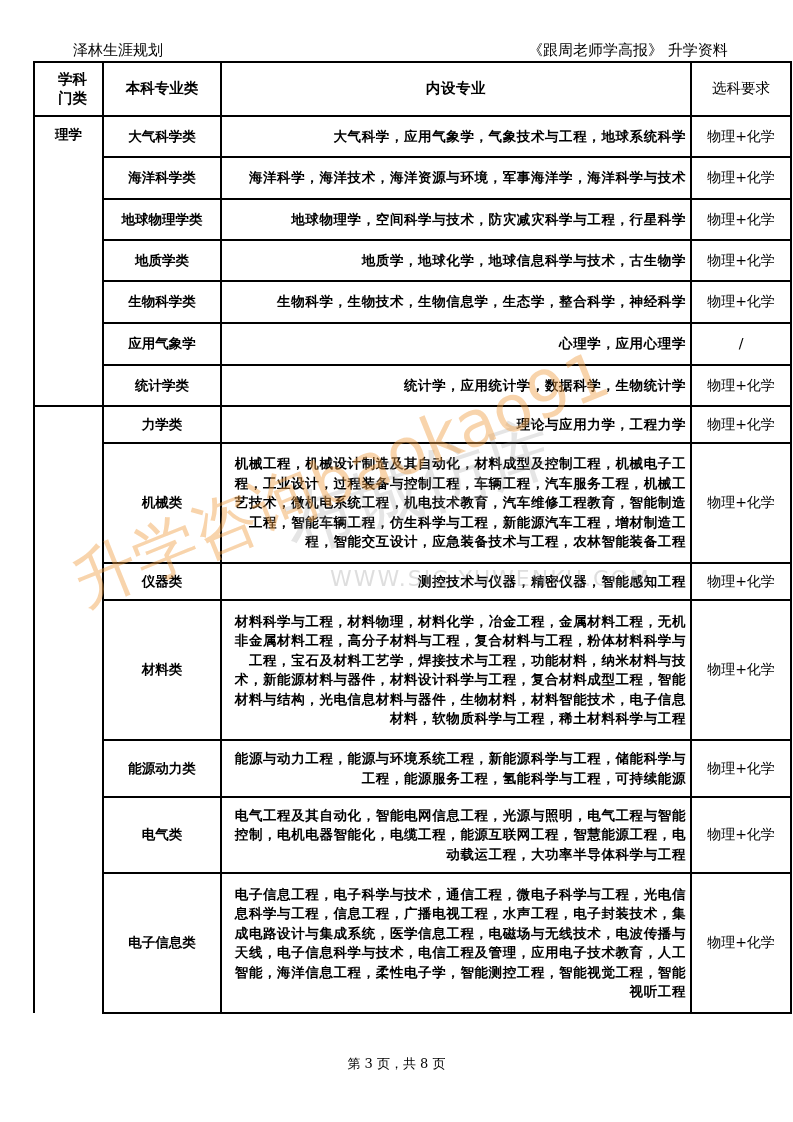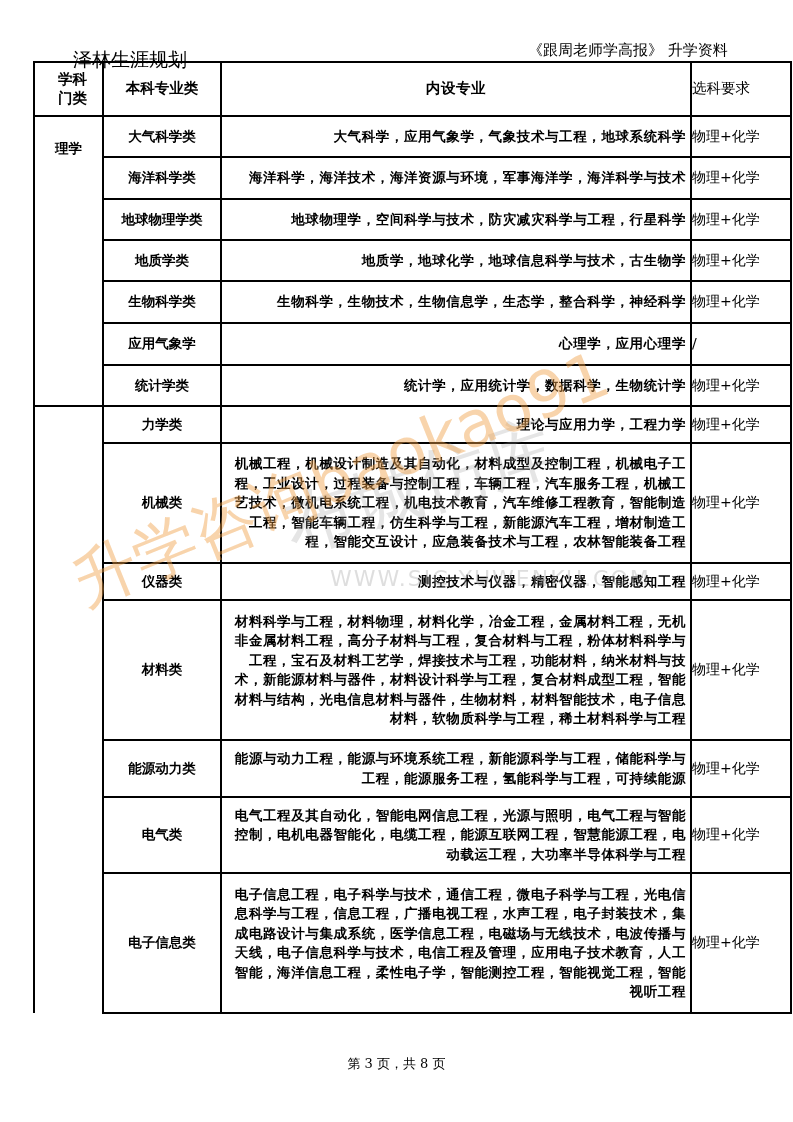--- a/index.html
+++ b/index.html
@@ -1,25 +1,25 @@
 <!DOCTYPE html>
 <html><head>
 <meta charset="utf-8">
 <style>
   html, body { margin:0; padding:0; background:#ffffff; }
   body { width:793px; height:1122px; position:relative; overflow:hidden;
          font-family:"DejaVu Sans", "Liberation Sans", sans-serif; color:#000; }
-  .hdr-left { position:absolute; left:73px; top:41px; font-size:19px;margin-top:6px; }
+  .hdr-left { position:absolute; left:73px; top:41px; font-size:15px; }
   .hdr-right { position:absolute; left:508px; top:41px; font-size:15px;margin-left:20px; }
   .doc-table { position:absolute; left:33px; top:61px; border-collapse:collapse; table-layout:fixed; }
   .doc-table td { border:2px solid #000; font-size:13.5px; line-height:19.5px; vertical-align:middle; padding:0; }
   .doc-table td.c-disc { width:59px; text-align:center; font-weight:bold; }
   .doc-table td.c-cat { width:116px; text-align:center; font-weight:bold;border-radius:12px; }
   .doc-table td.c-maj { width:460px; text-align:right; padding:0 4px 0 4px; font-weight:bold; letter-spacing:0.6px; }
-  .doc-table td.c-req { width:98px; font-size:14px; }
+  .doc-table td.c-req { width:98px; text-align:center; font-size:14px; }
   .doc-table tr.head td { height:52px; font-size:14.5px; }
   .doc-table tr.head td.c-disc { line-height:19px;padding-left:8px; }
   .doc-table tr.head td.c-maj { text-align:center; }
   .doc-table td.open-bottom { border-bottom:none; }
   .footer { position:absolute; left:0; width:793px; top:1055px; text-align:center; font-family:"DejaVu Serif", serif; font-size:13px; }
   .wm { position:absolute; pointer-events:none; font-weight:normal; white-space:nowrap; }
   .wm-orange { left:60px; top:545px; font-size:64px; color:rgba(240,160,70,0.45); transform:rotate(-22deg); transform-origin:left top; }
   .wm-gray { left:280px; top:440px; font-size:70px; color:rgba(150,150,150,0.25); transform:rotate(-18deg); }
   .wm-url { left:330px; top:566px; font-size:22px; color:rgba(160,160,160,0.35); letter-spacing:2px; }
 </style>
@@ -35,21 +35,21 @@
     <td class="c-disc">
       <span>学科</span><br>
       <span>门类</span>
     </td>
     <td class="c-cat">本科专业类</td>
     <td class="c-maj">内设专业</td>
     <td class="c-req" style="font-weight:normal">选科要求</td>
   </tr>
 
   <tr>
-    <td class="c-disc" rowspan="7" style="vertical-align:top;padding-top:22px">理学</td>
+    <td class="c-disc" rowspan="7" style="vertical-align:top;padding-top:8px">理学</td>
     <td class="c-cat" style="height:39px">大气科学类</td>
     <td class="c-maj">大气科学，应用气象学，气象技术与工程，地球系统科学</td>
     <td class="c-req">物理+化学</td>
   </tr>
   <tr>
     <td class="c-cat" style="height:40px">海洋科学类</td>
     <td class="c-maj">海洋科学，海洋技术，海洋资源与环境，军事海洋学，海洋科学与技术</td>
     <td class="c-req">物理+化学</td>
   </tr>
   <tr>

